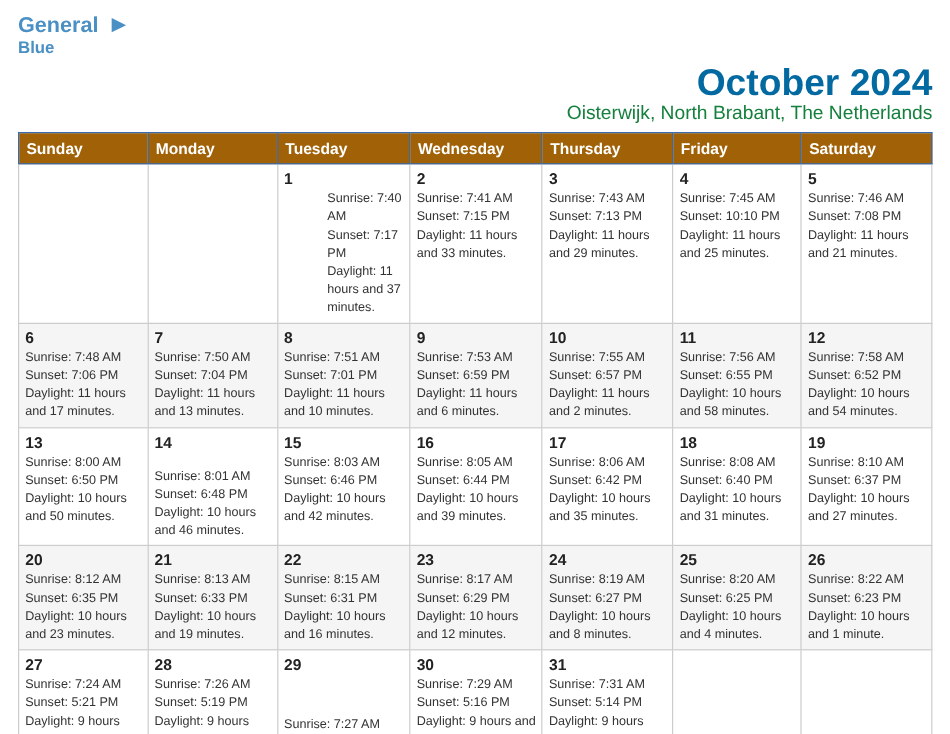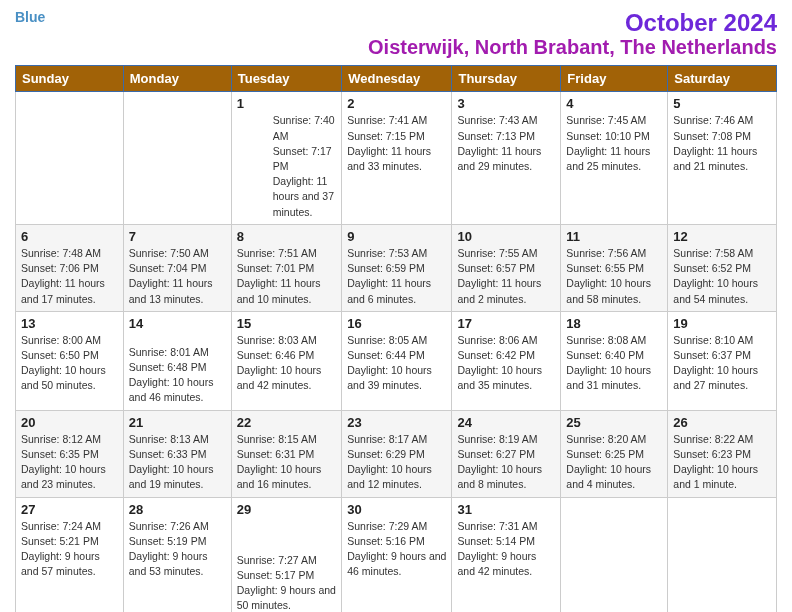--- a/index.html
+++ b/index.html
@@ -26,29 +26,29 @@
       color: #4a90c4;
     }
     .logo-wrapper {
       display: flex;
       flex-direction: column;
       align-items: flex-start;
     }
     .logo-line1 { display: flex; align-items: center; }
     .title-block { text-align: right; }
     .month-title {
-      font-size: 24px;
+      font-size: 31px;
       font-weight: bold;
-      color: #6d28d9;
+      color: #0369a1;
       line-height: 1.1;
+      margin-top: 42px;
     }
     .location {
-      font-size: 20px;
-      color: #a21caf;
-      font-weight: bold;
+      font-size: 16px;
+      color: #15803d;
     }
     table {
       width: 100%;
       border-collapse: collapse;
       font-size: 11px;
     }
     thead th {
       background: #a16207;
       color: #fff;
       text-align: left;
@@ -80,20 +80,26 @@
       color: #333;
       line-height: 1.45;
     }
     .empty { background: #fff !important; }
   </style>
 </head>
 <body>
 
 <div class="header">
   <div class="logo-wrapper">
+    <div class="logo-line1">
+      <div class="logo-text">
+        <span>General</span>
+        <span style="color:#4a90c4;font-size:20px;margin-left:2px;">►</span>
+      </div>
+    </div>
     <div class="logo-text" style="color:#4a90c4;font-size:14px;font-weight:bold;">Blue</div>
   </div>
   <div class="title-block">
     <div class="month-title">October 2024</div>
     <div class="location">Oisterwijk, North Brabant, The Netherlands</div>
   </div>
 </div>
 
 <table>
   <thead>

